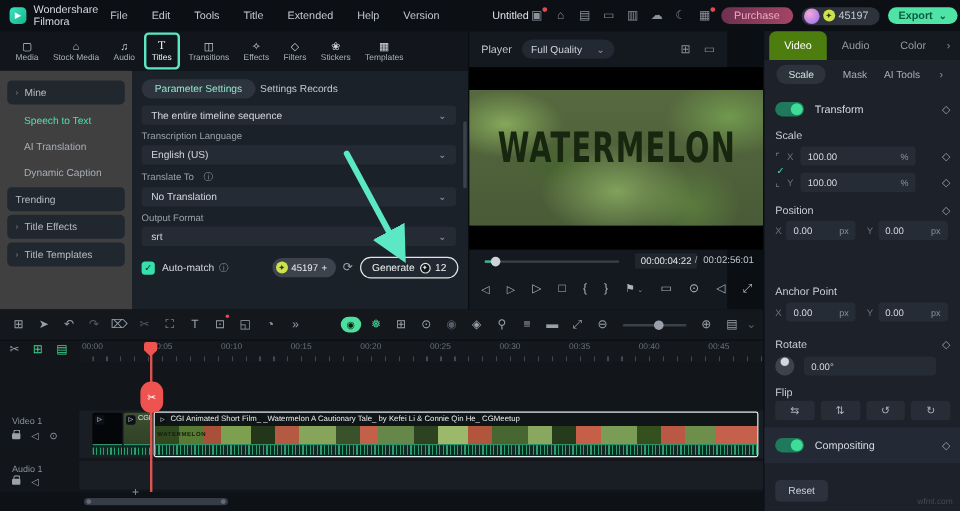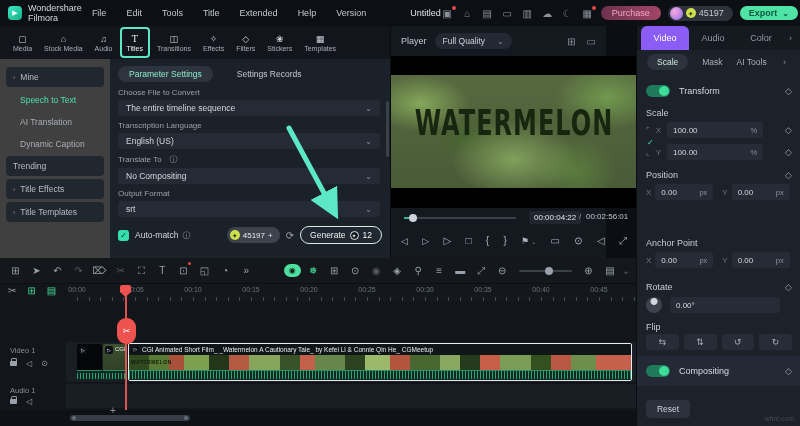--- a/index.html
+++ b/index.html
@@ -33,21 +33,21 @@
   
   .sidebar{position:absolute;top:59px;left:0;width:110px;height:199px;background:#404040;padding-top:5px}
   .sb-item{height:20px;margin:3px 6px;border-radius:4px;display:flex;align-items:center;gap:5px;padding:0 7px;font-size:8.5px;color:#b6bcc4;background:#21272f}
   .sb-item .chev{font-size:7px;color:#7a818b}
   .sb-item.outlined{border:2px solid #5ce8c5}
   .sb-child{height:19px;margin:3px 6px 3px 20px;font-size:8.5px;color:#a7adb6;display:flex;align-items:center}
   .sb-child.selected{color:#4fe0b0}
 
   
   .form{position:absolute;top:59px;left:110px;width:280px;height:199px;background:#1b2129;padding:7px 8px 0 8px}
-  .ftabs{display:flex;gap:24px;align-items:flex-end;margin-bottom:6px}
+  .ftabs{display:flex;gap:4px;align-items:flex-end;margin-bottom:6px}
   .ftab.active{background:#2d343d;color:#8fe7cb;border-radius:10px;padding:3px 11px;font-size:8.5px}
   .ftab{color:#c3c9d1;font-size:8.5px;padding:3px 0}
   .flabel{font-size:8px;color:#9aa1ab;margin:5px 0 3px;display:flex;gap:4px;align-items:center}
   .fselect{height:16px;background:#252b34;border-radius:3px;display:flex;align-items:center;padding:0 8px;font-size:8.5px;color:#d3d8de;justify-content:space-between;margin-right:2px}
   .caret{color:#8a9099;font-size:8px}
   .fbottom{display:flex;align-items:center;margin-top:9px}
   .checkbox{width:11px;height:11px;border-radius:3px;background:#35e0ad;color:#0f241c;font-size:8px;display:flex;align-items:center;justify-content:center}
   .automatch{font-size:8.5px;color:#d3d8de;margin-left:6px}
   .info{color:#8a9099;font-size:8px;margin-left:4px}
   .credits{margin-left:auto;background:#3c434d;border-radius:9px;height:16px;display:flex;align-items:center;gap:3px;padding:0 7px 0 3px;font-size:8px;color:#e8ecf0}
@@ -81,21 +81,21 @@
   .p-total{position:absolute;left:195px;top:2px;font-size:8px;color:#c3c9d1}
   .p-controls{position:absolute;top:206px;left:10px;width:226px;display:flex;justify-content:space-between;align-items:center;color:#aeb4bd;font-size:10px;height:18px}
   .pc{line-height:14px}
   .pc.small{font-size:9px}
   .pc .caret{font-size:6px;margin-left:2px}
 
   
   .rpanel{position:absolute;top:26px;left:636px;width:164px;height:400px;background:#1c212a;border-left:1px solid #090c10;font-size:9px}
   .rp-tabs{display:flex;align-items:center;height:24px;padding:0 4px;background:#151a21}
   .rp-tab{width:48px;text-align:center;color:#949ba5;font-size:9px;height:24px;line-height:24px}
-  .rp-tab.active{background:#8b5cf6;color:#fff;border-radius:6px 6px 0 0}
+  .rp-tab.active{background:#4d7c0f;color:#fff;border-radius:6px 6px 0 0}
   .rp-chev{margin-left:auto;color:#8a9099;font-size:9px;padding-right:4px}
   .rp-subtabs{display:flex;align-items:center;height:24px;gap:14px;padding:0 10px;background:#1c212a}
   .rp-subtab{color:#a9afb9;font-size:8.5px}
   .rp-subtab.active{background:#2c333d;color:#cfe6db;border-radius:9px;padding:3px 10px}
   .rp-row{position:absolute;left:0;width:164px;display:flex;align-items:center;padding:0 9px}
   .toggle{width:24px;height:12px;border-radius:6px;position:relative;flex:0 0 auto}
   .toggle.on{background:#1f7a5c}
   .toggle.on::after{content:'';position:absolute;right:1px;top:1px;width:10px;height:10px;border-radius:50%;background:#3ddc97}
   .toggle.off{background:#3a414b}
   .toggle.off::after{content:'';position:absolute;left:1px;top:1px;width:10px;height:10px;border-radius:50%;background:#737b86}
@@ -269,36 +269,35 @@
         <span class="chev">›</span>
         <span>Title Templates</span>
       </div>
   </aside>
 
   <section class="form">
     <div class="ftabs">
       <span class="ftab active">Parameter Settings</span>
       <span class="ftab">Settings Records</span>
     </div>
-    <div class="flabel">Choose File to Convert</div>
     <div class="fselect">
         <span>The entire timeline sequence</span>
         <span class="caret">⌄</span>
       </div>
     <div class="flabel">Transcription Language</div>
     <div class="fselect">
         <span>English (US)</span>
         <span class="caret">⌄</span>
       </div>
     <div class="flabel">
         <span>Translate To</span>
         <span class="info">ⓘ</span>
       </div>
     <div class="fselect">
-        <span>No Compositing</span>
+        <span>No Translation</span>
         <span class="caret">⌄</span>
       </div>
     <div class="flabel">Output Format</div>
     <div class="fselect">
         <span>srt</span>
         <span class="caret">⌄</span>
       </div>
     <div class="fbottom">
       <span class="checkbox">✓</span>
       <span class="automatch">Auto-match</span>

